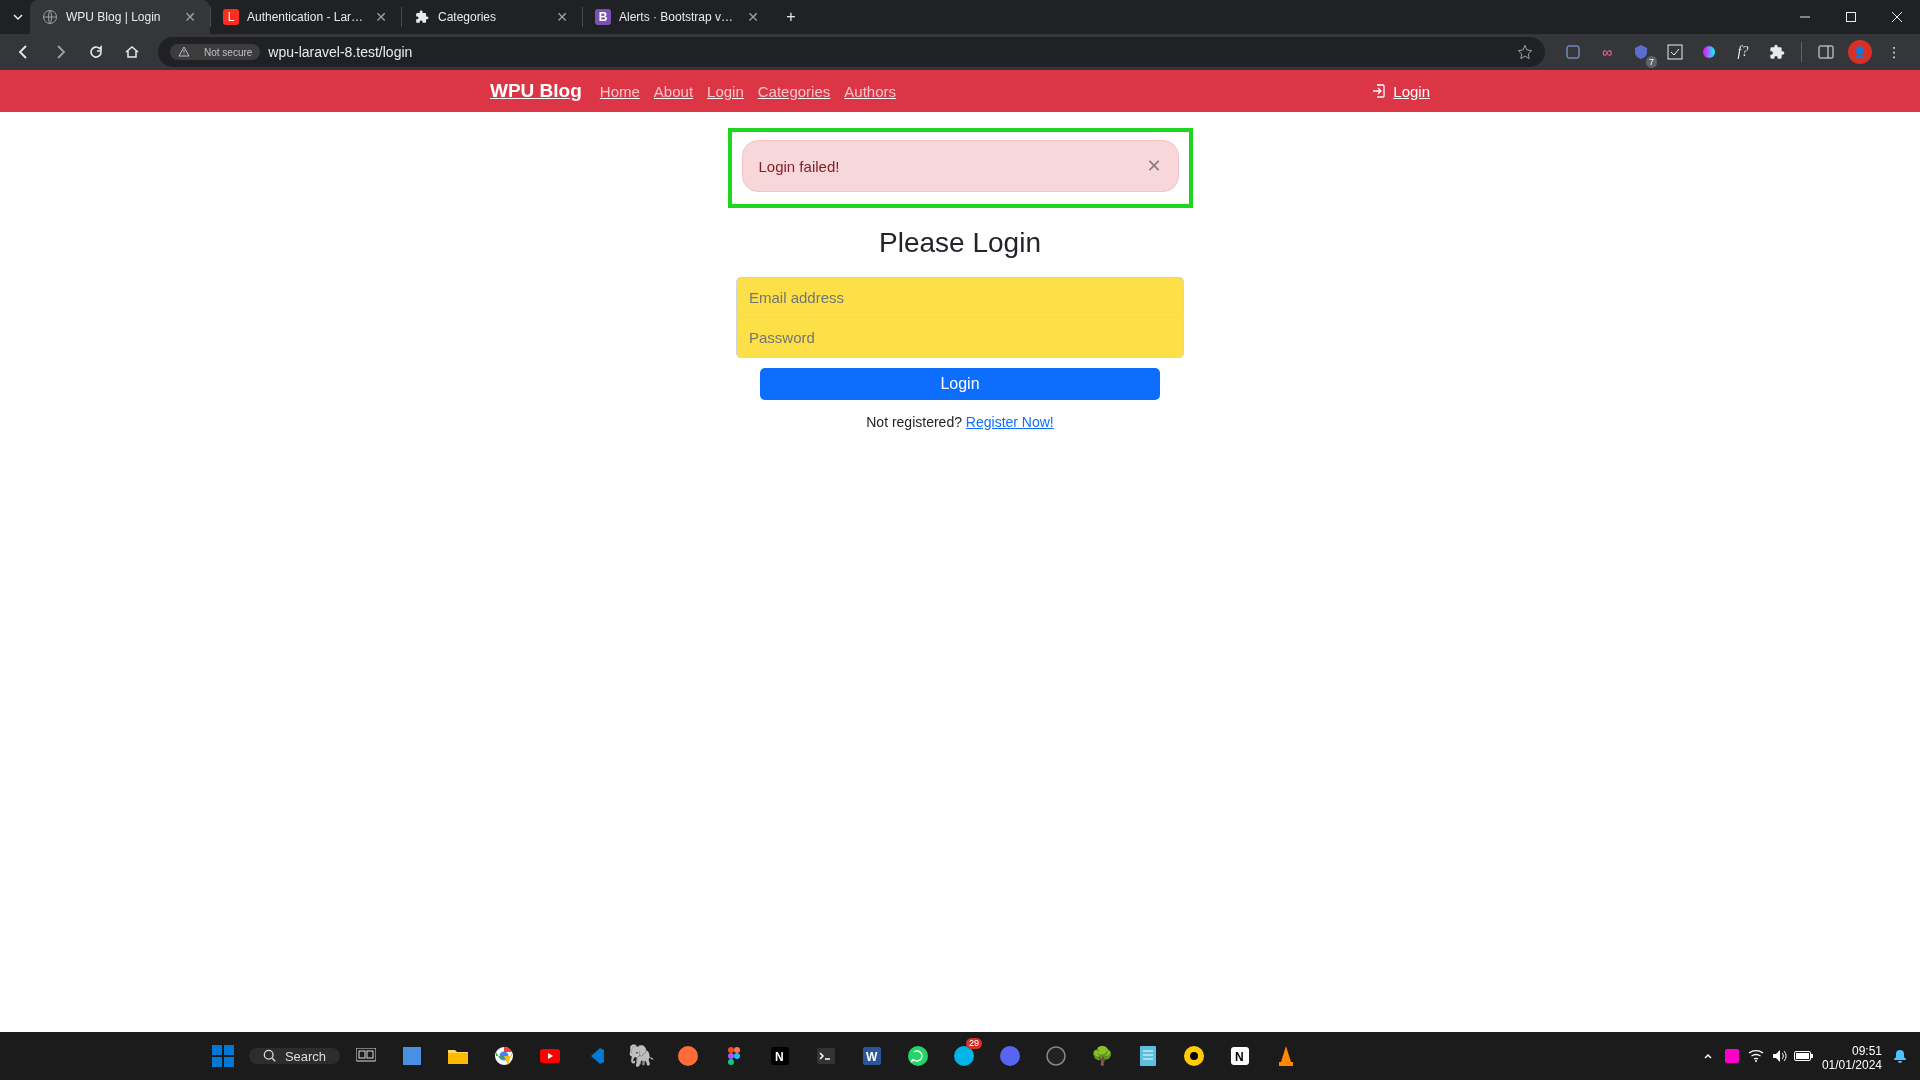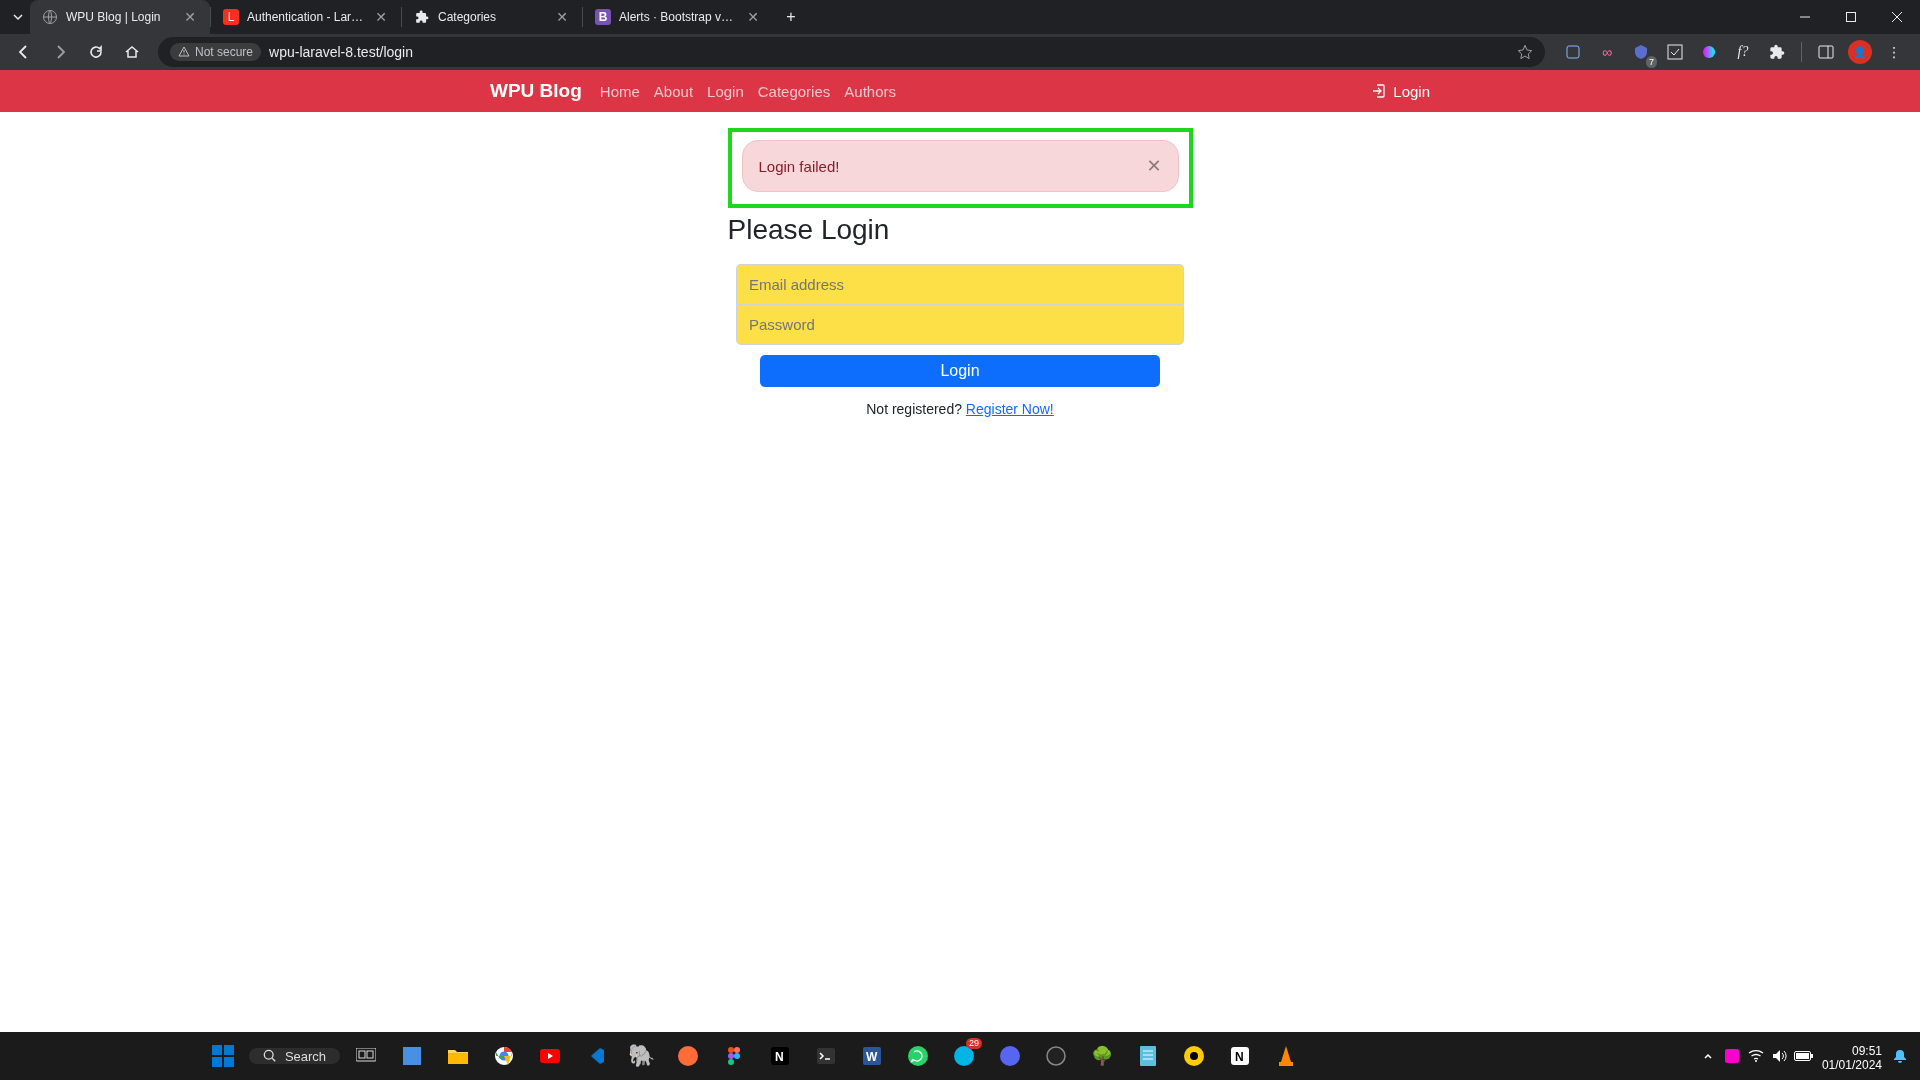--- a/index.html
+++ b/index.html
@@ -16,40 +16,40 @@
     .tab .close { width: 16px; height: 16px; color:#9aa0a6; display:flex; align-items:center; justify-content:center; font-size:14px; cursor:pointer;}
     .tab-sep { width:1px; height:20px; background:#4a4a4a; }
     .new-tab { width: 28px; height: 28px; color:#e8eaed; display:flex; align-items:center; justify-content:center; font-size:16px; cursor:pointer; margin-left:4px; border-radius:50%;}
     .window-controls { margin-left:auto; display:flex; }
     .window-controls div { width: 46px; height: 34px; display:flex; align-items:center; justify-content:center; color:#e8eaed; cursor:pointer;}
 
     .toolbar { display:flex; align-items:center; height: 36px; background:#35363a; padding: 0 8px; gap:4px;}
     .tool-btn { width:32px; height:32px; display:flex; align-items:center; justify-content:center; color:#9aa0a6; cursor:pointer; border-radius:50%;}
     .tool-btn.enabled { color:#e8eaed; }
     .addr-bar { flex:1; height: 30px; background:#202124; border-radius:15px; display:flex; align-items:center; padding:0 12px; color:#9aa0a6; font-size:14px; gap:8px; margin: 0 6px;}
-    .addr-bar .secure-chip { display:flex; align-items:center; gap:5px; background:#3c3c3c; padding:2px 8px; border-radius:10px; font-size:12px; color:#bdc1c6;}
+    .addr-bar .secure-chip { display:flex; align-items:center; gap:14px; background:#3c3c3c; padding:2px 8px; border-radius:10px; font-size:10px; color:#bdc1c6;}
     .addr-bar .star { margin-left:auto; cursor:pointer;}
     .ext-icons { display:flex; align-items:center; gap:6px; padding:0 4px;}
     .ext-icon { width:28px; height:28px; display:flex; align-items:center; justify-content:center; color:#e8eaed; font-size:14px; cursor:pointer; border-radius:4px; position:relative;}
     .ext-badge { position:absolute; bottom:-2px; right:-2px; background:#5f6368; color:#fff; font-size:9px; border-radius:6px; padding:0 3px; line-height:12px;}
     .avatar { width:24px; height:24px; border-radius:50%; background:#d93025; display:flex; align-items:center; justify-content:center; color:#fff; font-size:11px;}
 
     
     .page { flex:1; background:#fff; overflow:hidden; }
     .navbar { background:#dc3545; height:42px; display:flex; align-items:center; color:#fff; padding: 0 0; }
-    .nav-inner { width:1140px; margin:0 auto; display:flex; align-items:center; padding: 0 100px;}
+    .nav-inner { width:1140px; margin:0 auto; display:flex; align-items:center; padding: 0 100px; text-decoration: underline;}
     .brand { font-weight:700; font-size:19px; color:#fff; margin-right:18px; cursor:pointer;}
     .nav-link { color:rgba(255,255,255,0.72); font-size:15px; margin-right:14px; cursor:pointer;}
     .nav-login { margin-left:auto; color:#fff; font-size:15px; cursor:pointer; display:flex; align-items:center; gap:6px;}
 
     .login-wrap { width: 465px; margin: 0 auto; padding-top: 16px; }
     .alert-box { border:4px solid #1fd61f; padding: 8px 10px 12px 10px; margin-bottom: 4px;}
     .alert { background:#f8d7da; color:#842029; border:1px solid #f5c2c7; border-radius:16px; padding: 14px 16px; display:flex; align-items:center; justify-content:space-between; font-size:15px;}
     .alert .x { color:#333; opacity:0.55; font-size:18px; cursor:pointer; font-weight:400;}
-    h1.please { font-weight:400; font-size:28px; color:#212529; margin-top:6px; margin-bottom:18px;}
+    h1.please { font-weight:400; font-size:28px; text-align:center; color:#212529; margin-top:19px; margin-bottom:18px;}
     .form-control { width:448px; margin:0 auto; border:1px solid #ced4da; padding: 11px 12px; font-size:15px; color:#6c757d; background:#fde047;}
     .form-control.top { border-radius:5px 5px 0 0; border-bottom:none;}
     .form-control.bot { border-radius:0 0 5px 5px;}
     .btn-login { width:400px; margin: 10px auto 0; display:block; background:#0d6efd; color:#fff; border:none; border-radius:5px; padding: 7px 0; font-size:16px; cursor:pointer;}
     .reg-line { text-align:center; font-size:14px; color:#212529; margin-top:14px;}
     .reg-line a { color:#0d6efd; text-decoration:underline; cursor:pointer;}
 
     
     .taskbar { height: 48px; background: #1b1b1b; display:flex; align-items:center; color:#fff; padding: 0 8px;}
     .taskbar-center { display:flex; align-items:center; gap:6px; margin:0 auto;}

